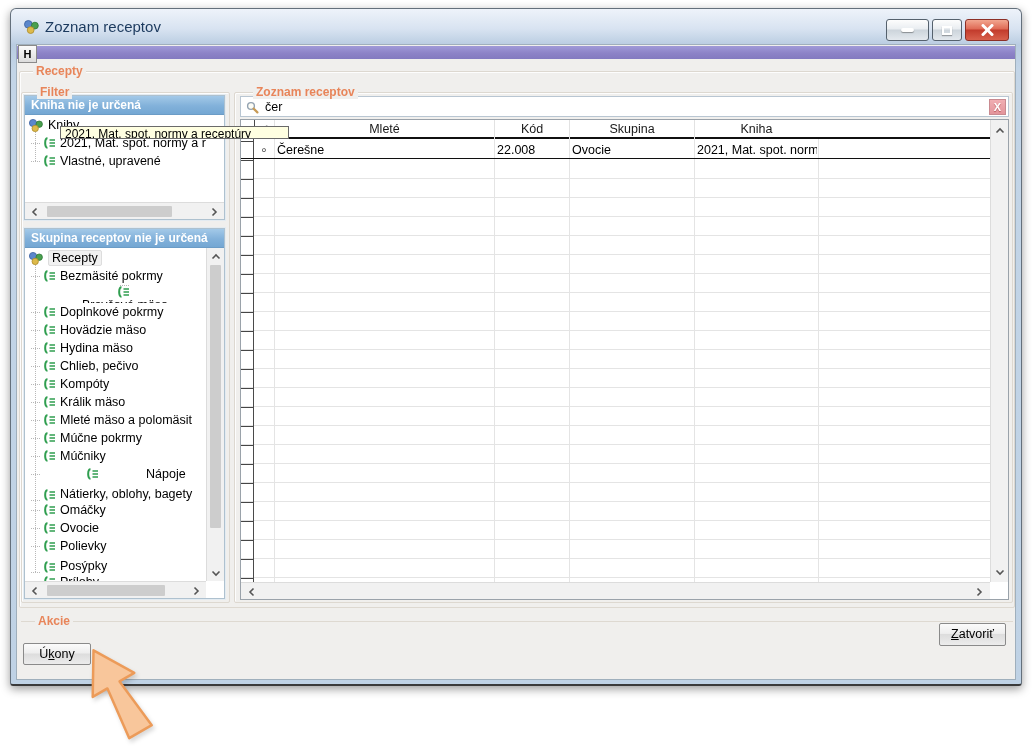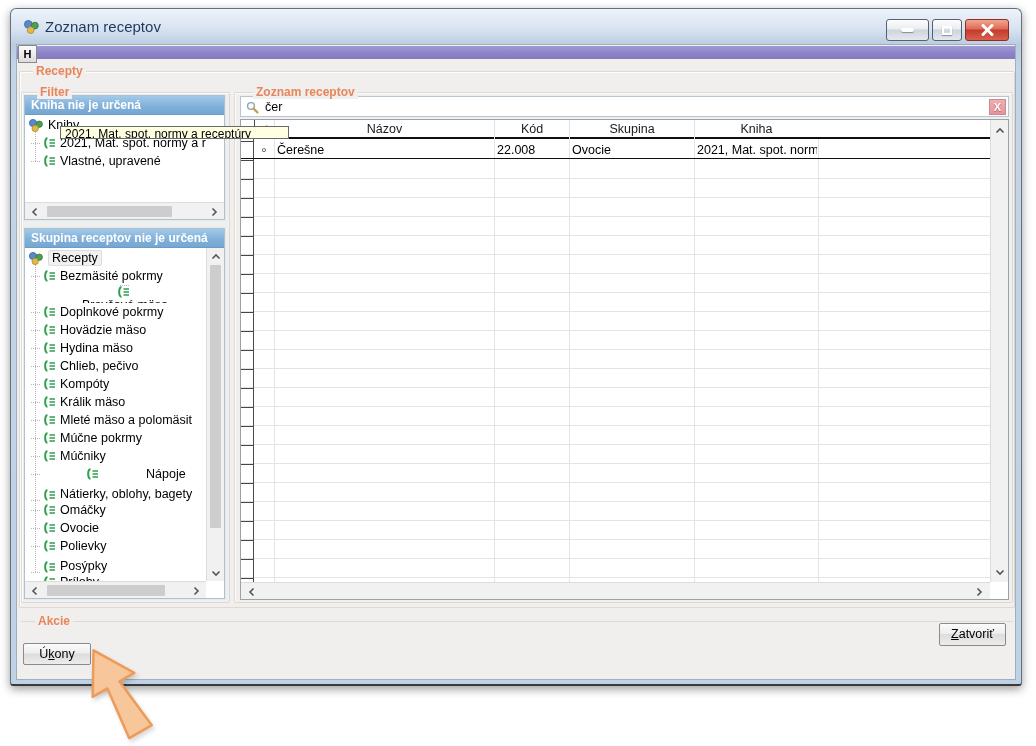--- a/index.html
+++ b/index.html
@@ -392,21 +392,21 @@
           <div class="vline" style="left:33px;"></div>
           <div class="vline" style="left:253px;"></div>
           <div class="vline" style="left:328px;"></div>
           <div class="vline" style="left:453px;"></div>
           <div class="vline" style="left:577px;"></div>
           <div class="hgrid"></div>
           <div class="indcol"></div>
 
           <div class="thead">
             <div class="th" style="left:13px; width:20px; border-left:1px solid #4a4a4a; color:#8a8a8a;">✓</div>
-            <div class="th" style="left:33px;  width:220px;">Názov</div>
+            <div class="th" style="left:33px;  width:220px;">Mleté</div>
             <div class="th" style="left:253px; width:75px;">Kód</div>
             <div class="th" style="left:328px; width:125px;">Skupina</div>
             <div class="th" style="left:453px; width:124px;">Kniha</div>
           </div>
 
           <div class="selrow">
             <div class="td" style="left:13px; width:20px; text-align:center; color:#555;">∘</div>
             <div class="td" style="left:36px;  width:214px;">Čerešne</div>
             <div class="td" style="left:256px; width:70px;">22.008</div>
             <div class="td" style="left:331px; width:120px;">Ovocie</div>

